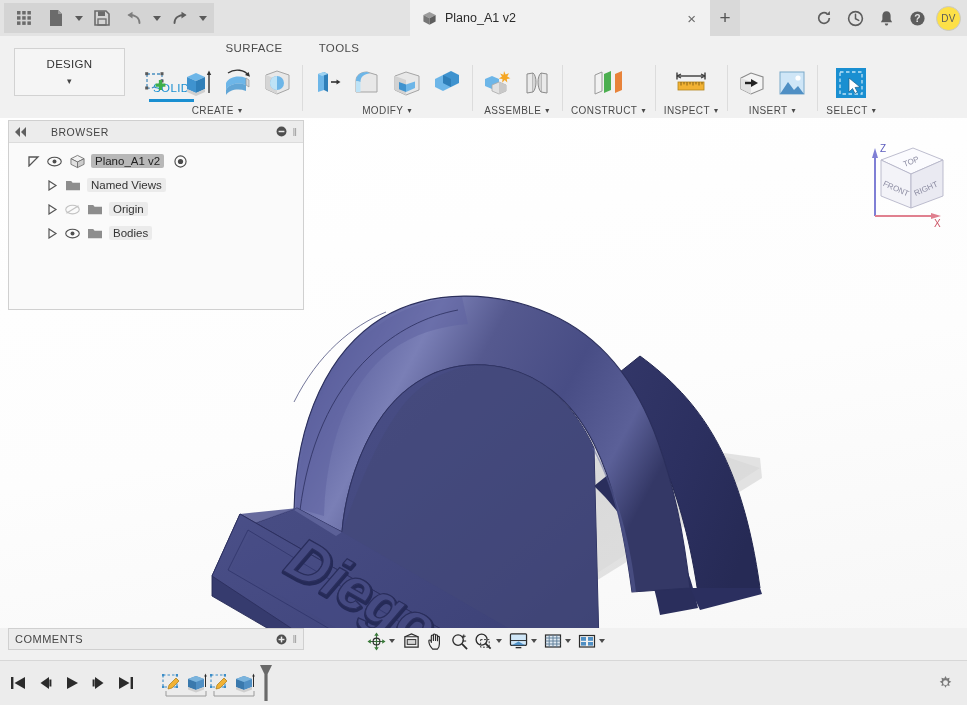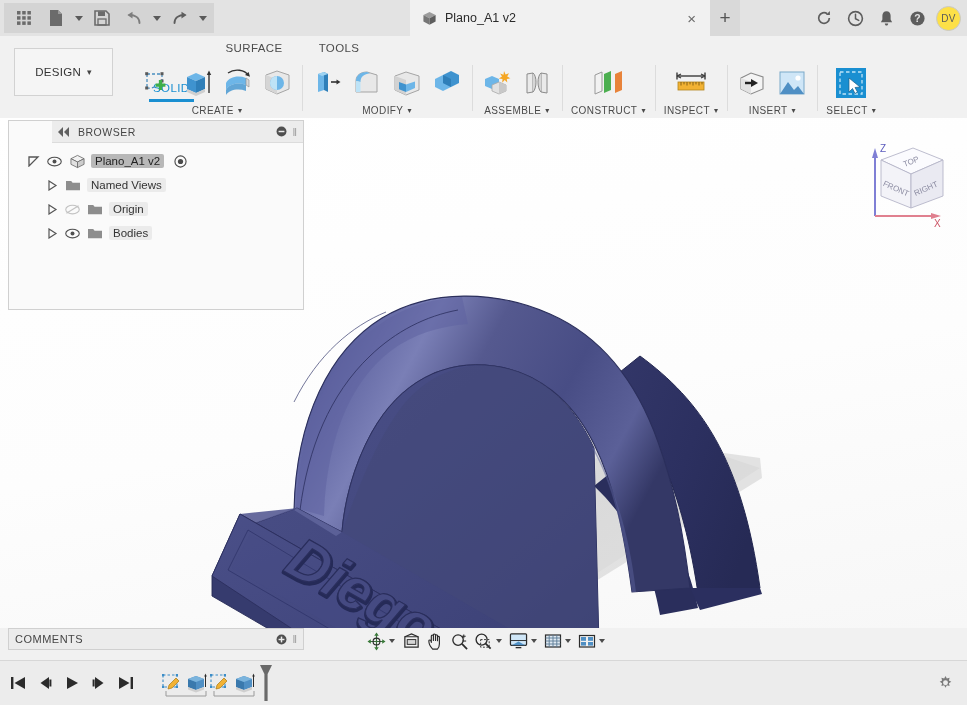--- a/index.html
+++ b/index.html
@@ -39,23 +39,23 @@
   .ticon { width: 28px; height: 28px; display: flex; align-items: center; justify-content: center; cursor: pointer; border-radius: 3px; }
   .avatar {
     width: 25px; height: 25px; border-radius: 50%; background: #fde047; border: 1px solid #c9c9c9;
     display: flex; align-items: center; justify-content: center; font-size: 10px; color: #5a5a5a;
     cursor: pointer; margin-left: 2px; letter-spacing: .3px;
   }
 
   
   .ribbon { position: absolute; left: 0; top: 36px; width: 967px; height: 82px; background: #f1f1f1; }
   .design-btn {
-    position: absolute; left: 14px; top: 12px; width: 99px; height: 48px;
+    position: absolute; left: 14px; top: 12px; width: 111px; height: 48px;
     border: 1px solid #d2d2d2; background: #f5f5f5; display: flex; align-items: center;
-    justify-content: center; gap: 6px; cursor: pointer; font-size: 11.5px; color: #333; letter-spacing: .3px;
+    justify-content: center; gap: 6px; cursor: pointer; font-size: 11.5px; color: #333; letter-spacing: .3px; flex-direction: column;
   }
 
   .tabs { position: absolute; left: 135px; top: 0px; display: flex; gap: 0px; }
   .rtab {
     padding: 6px 18px 7px; font-size: 11.5px; color: #4c4c4c; letter-spacing: .4px;
     cursor: pointer; position: relative;
   }
   .rtab.active { color: #1a8fd1; margin-top: 40px; }
   .rtab.active::after {
     content: ""; position: absolute; left: 14px; right: 14px; bottom: -1px; height: 3px; background: #1a8fd1;
@@ -75,21 +75,21 @@
     cursor: pointer; white-space: nowrap; padding: 1px 3px;
   }
 
   
   .browser {
     position: absolute; left: 8px; top: 120px; width: 296px; height: 190px;
     background: #fafafa; border: 1px solid #d0d0d0;
   }
   .browser-head {
     height: 22px; background: #ececec; display: flex; align-items: center; padding: 0 6px;
-    border-bottom: 1px solid #dcdcdc; gap: 8px; margin-left: 43px;
+    border-bottom: 1px solid #dcdcdc; gap: 24px;
   }
   .bh-title { font-size: 10.5px; color: #454545; letter-spacing: .5px; }
   .bh-right { margin-left: auto; display: flex; align-items: center; gap: 5px; }
   .tree { padding: 6px 0 0 0; }
   .trow { display: flex; align-items: center; height: 24px; padding-left: 18px; gap: 4px; cursor: pointer; }
   .trow.root { padding-left: 18px; }
   .twist {
     width: 14px; height: 14px; display: flex; align-items: center; justify-content: center; flex: none; cursor: pointer;
   }
   .eye { width: 18px; display: flex; align-items: center; justify-content: center; flex: none; cursor: pointer; }

